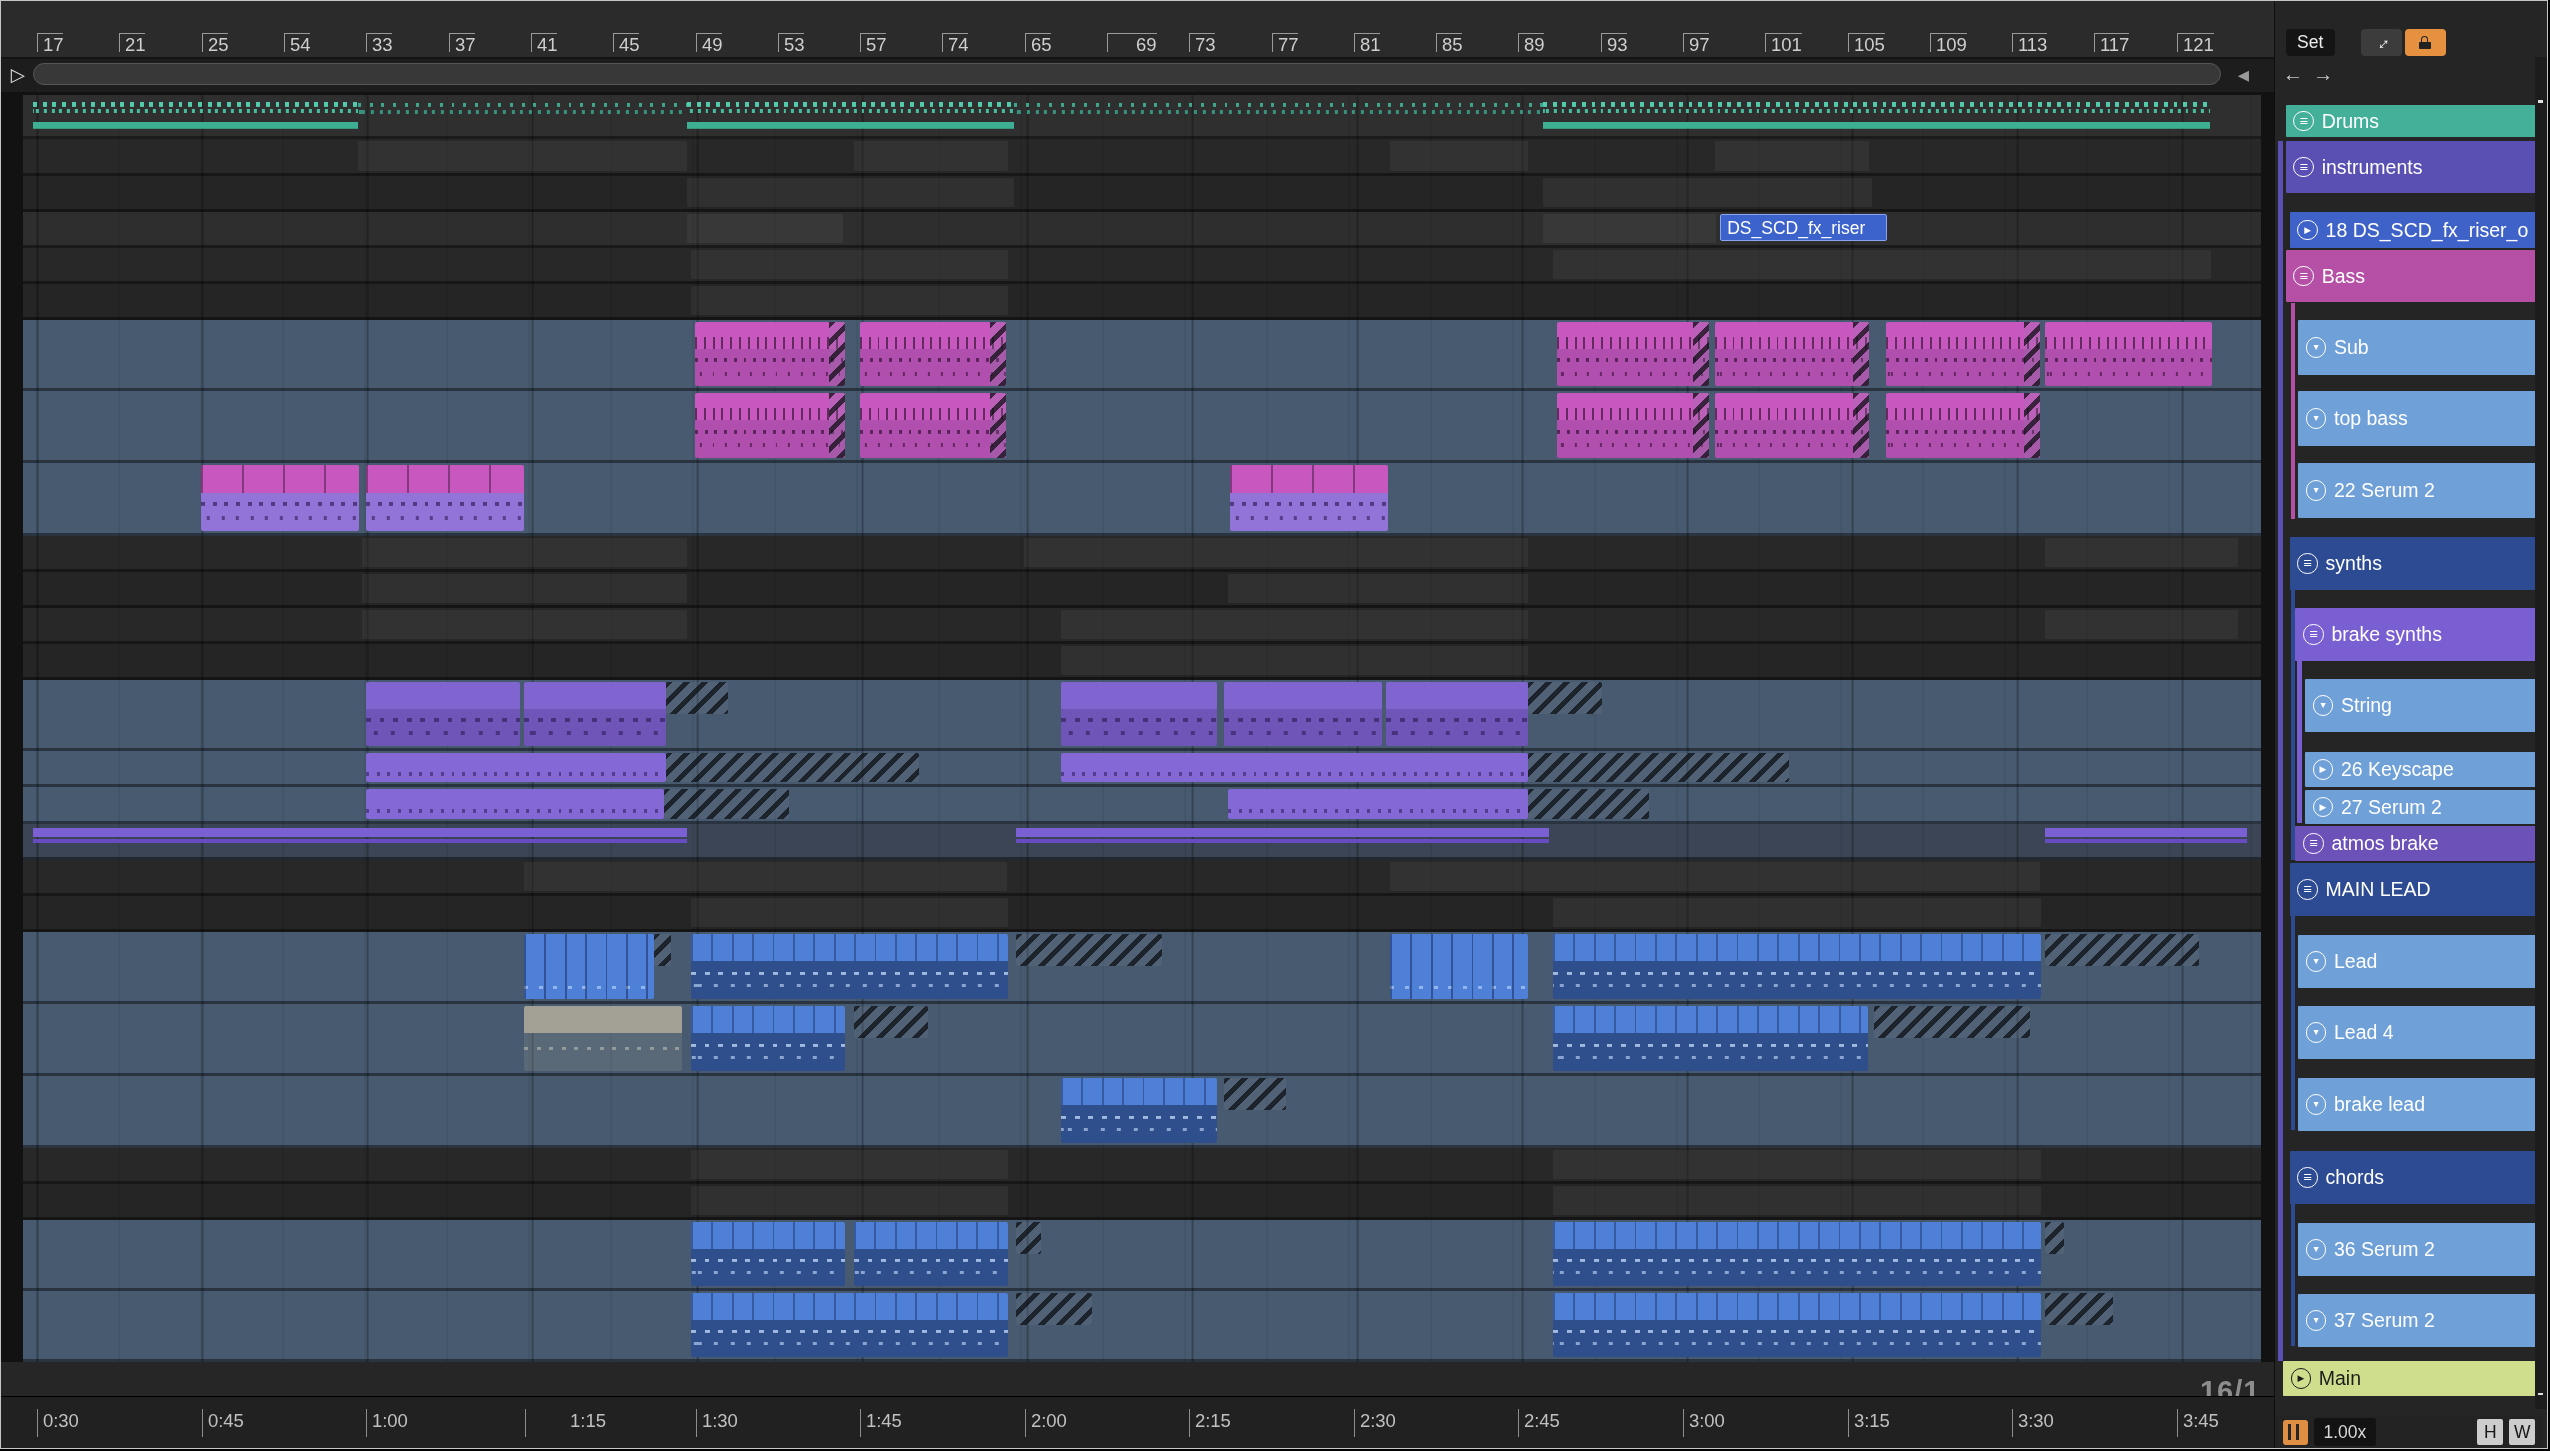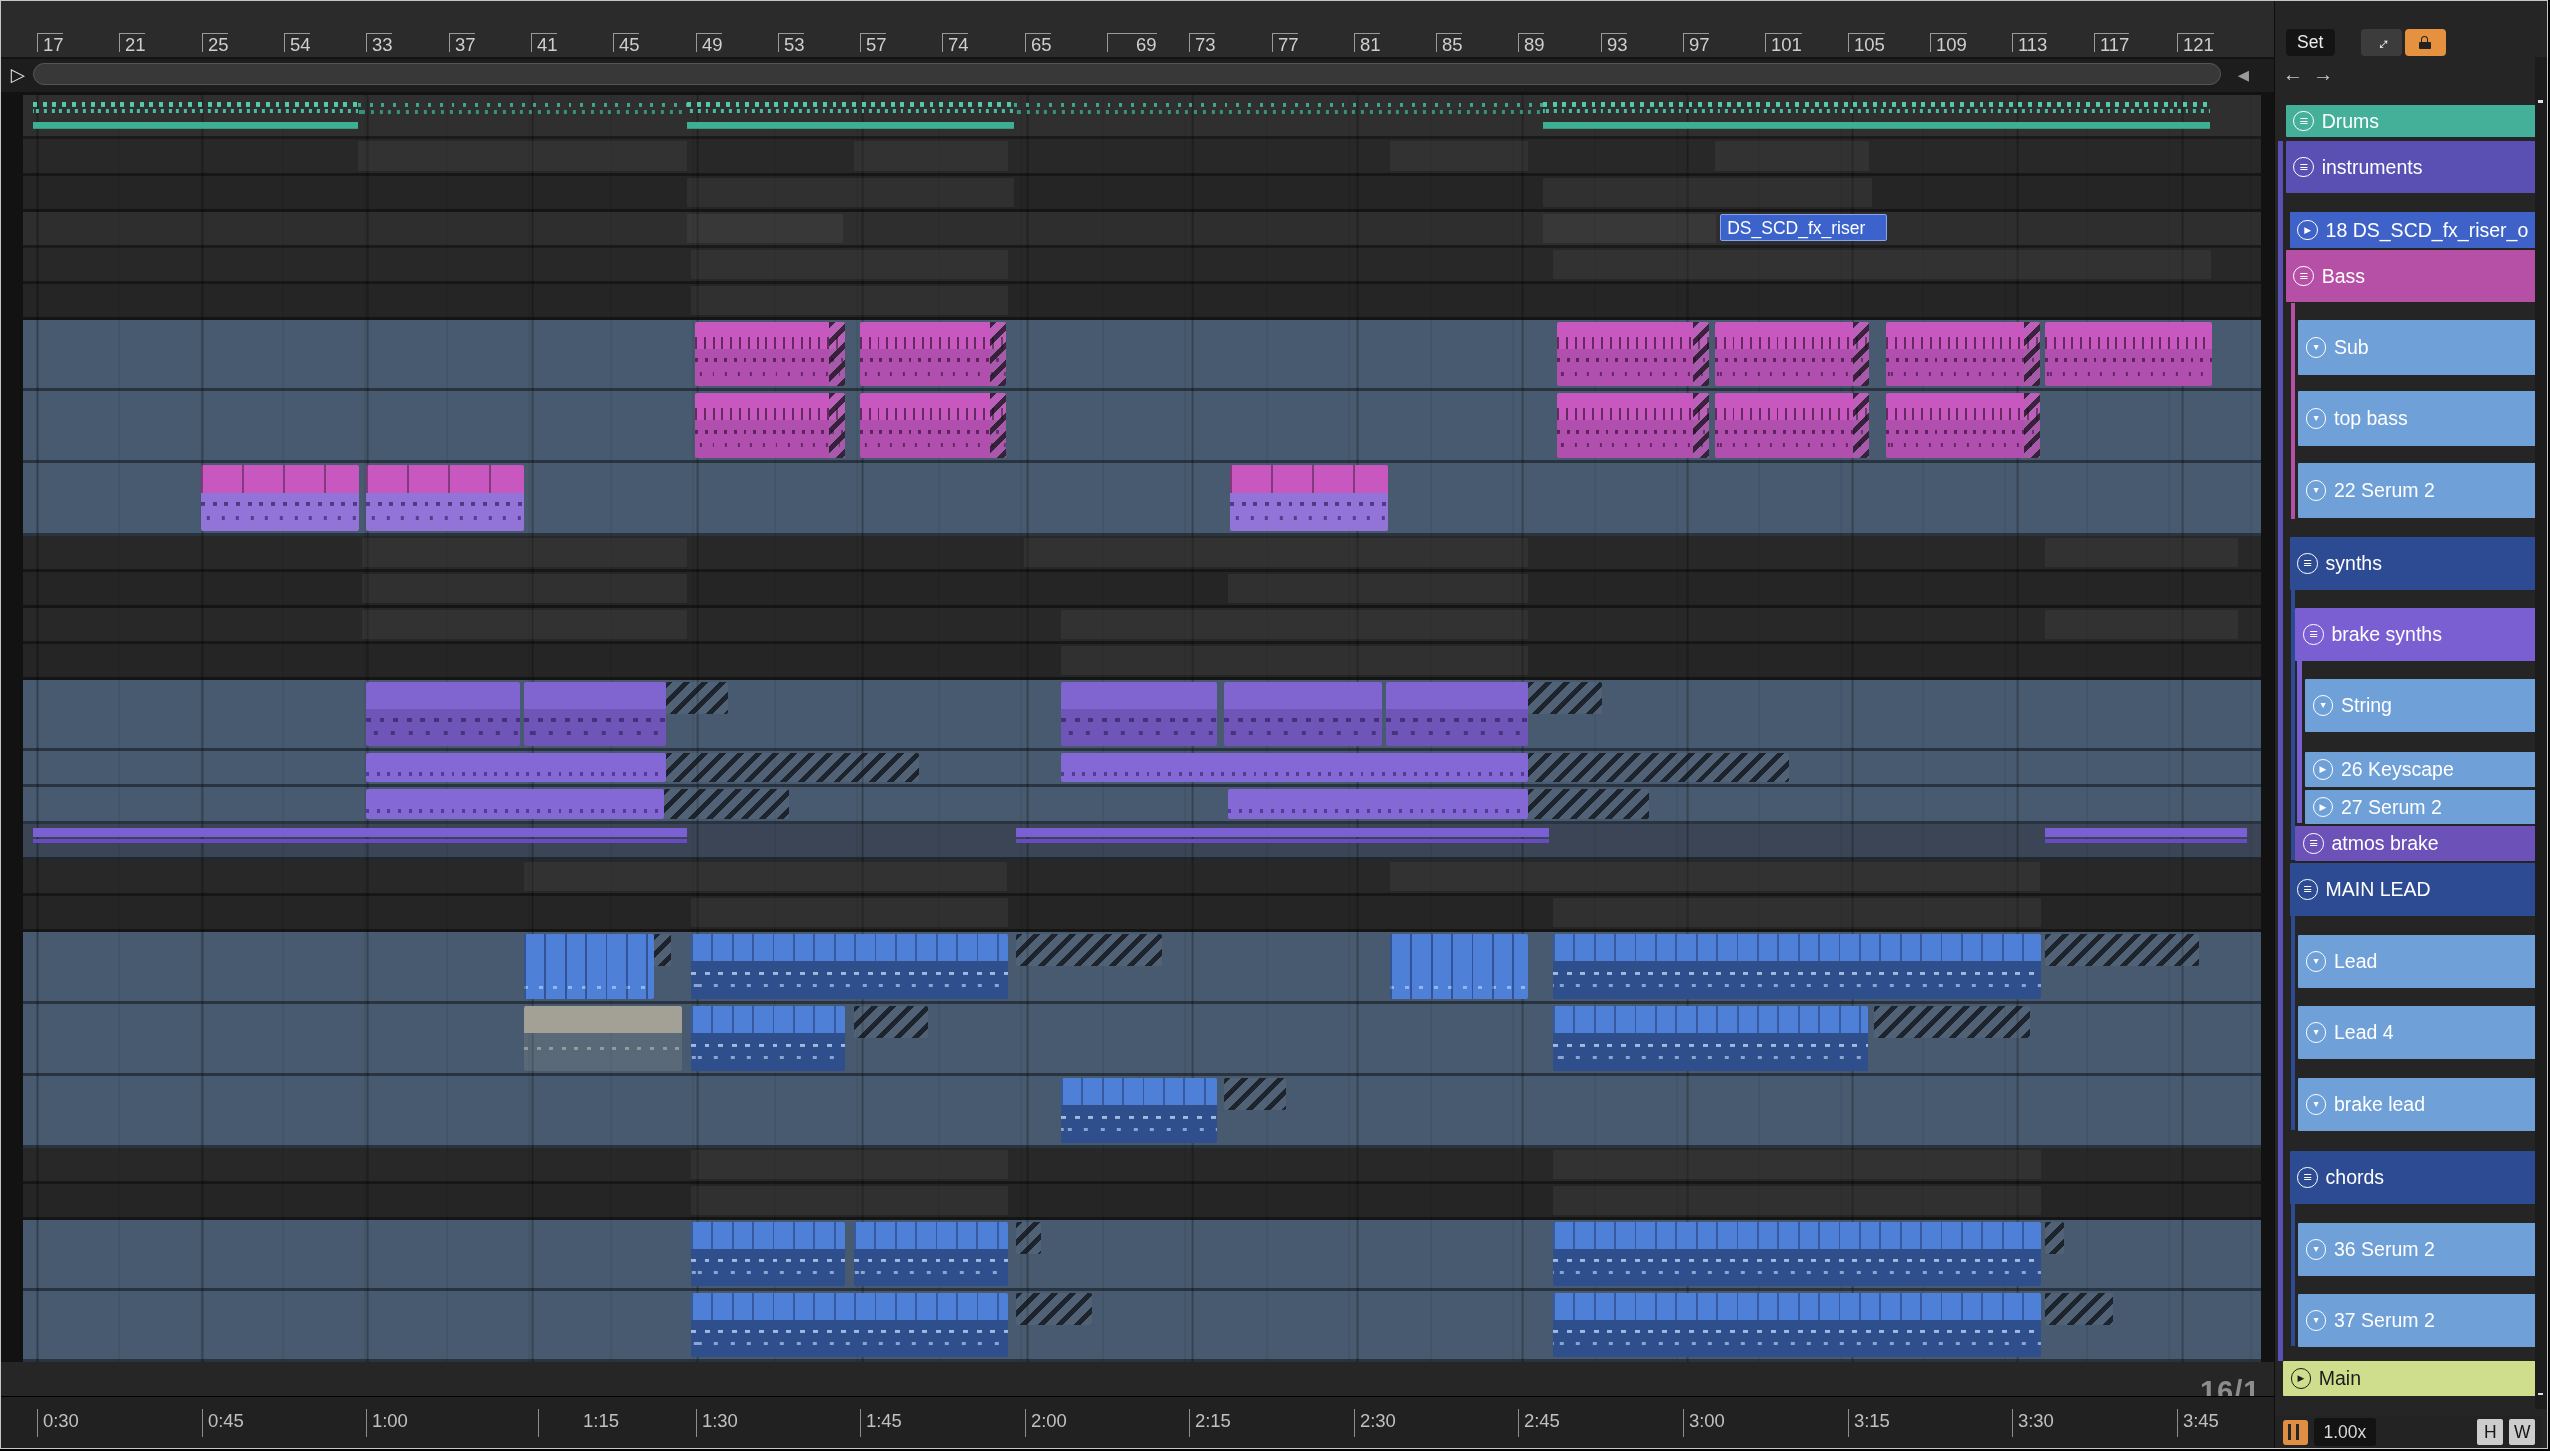--- a/index.html
+++ b/index.html
@@ -407,21 +407,21 @@
     </div>
 
   <div class="bottom-strip">
     <span class="loop-len">16/1</span>
   </div>
 
   <div class="time-ruler" id="timeRuler">
       <span class="time-label" style="left: 36px;">0:30</span>
       <span class="time-label" style="left: 201px;">0:45</span>
       <span class="time-label" style="left: 365px;">1:00</span>
-      <span class="time-label" style="left: 537px; padding-left: 44px;">1:15</span>
+      <span class="time-label" style="left: 524px; padding-left: 44px;">1:15</span>
       <span class="time-label" style="left: 695px;">1:30</span>
       <span class="time-label" style="left: 859px;">1:45</span>
       <span class="time-label" style="left: 1024px;">2:00</span>
       <span class="time-label" style="left: 1188px;">2:15</span>
       <span class="time-label" style="left: 1353px;">2:30</span>
       <span class="time-label" style="left: 1517px;">2:45</span>
       <span class="time-label" style="left: 1682px;">3:00</span>
       <span class="time-label" style="left: 1847px;">3:15</span>
       <span class="time-label" style="left: 2011px;">3:30</span>
       <span class="time-label" style="left: 2176px;">3:45</span>

